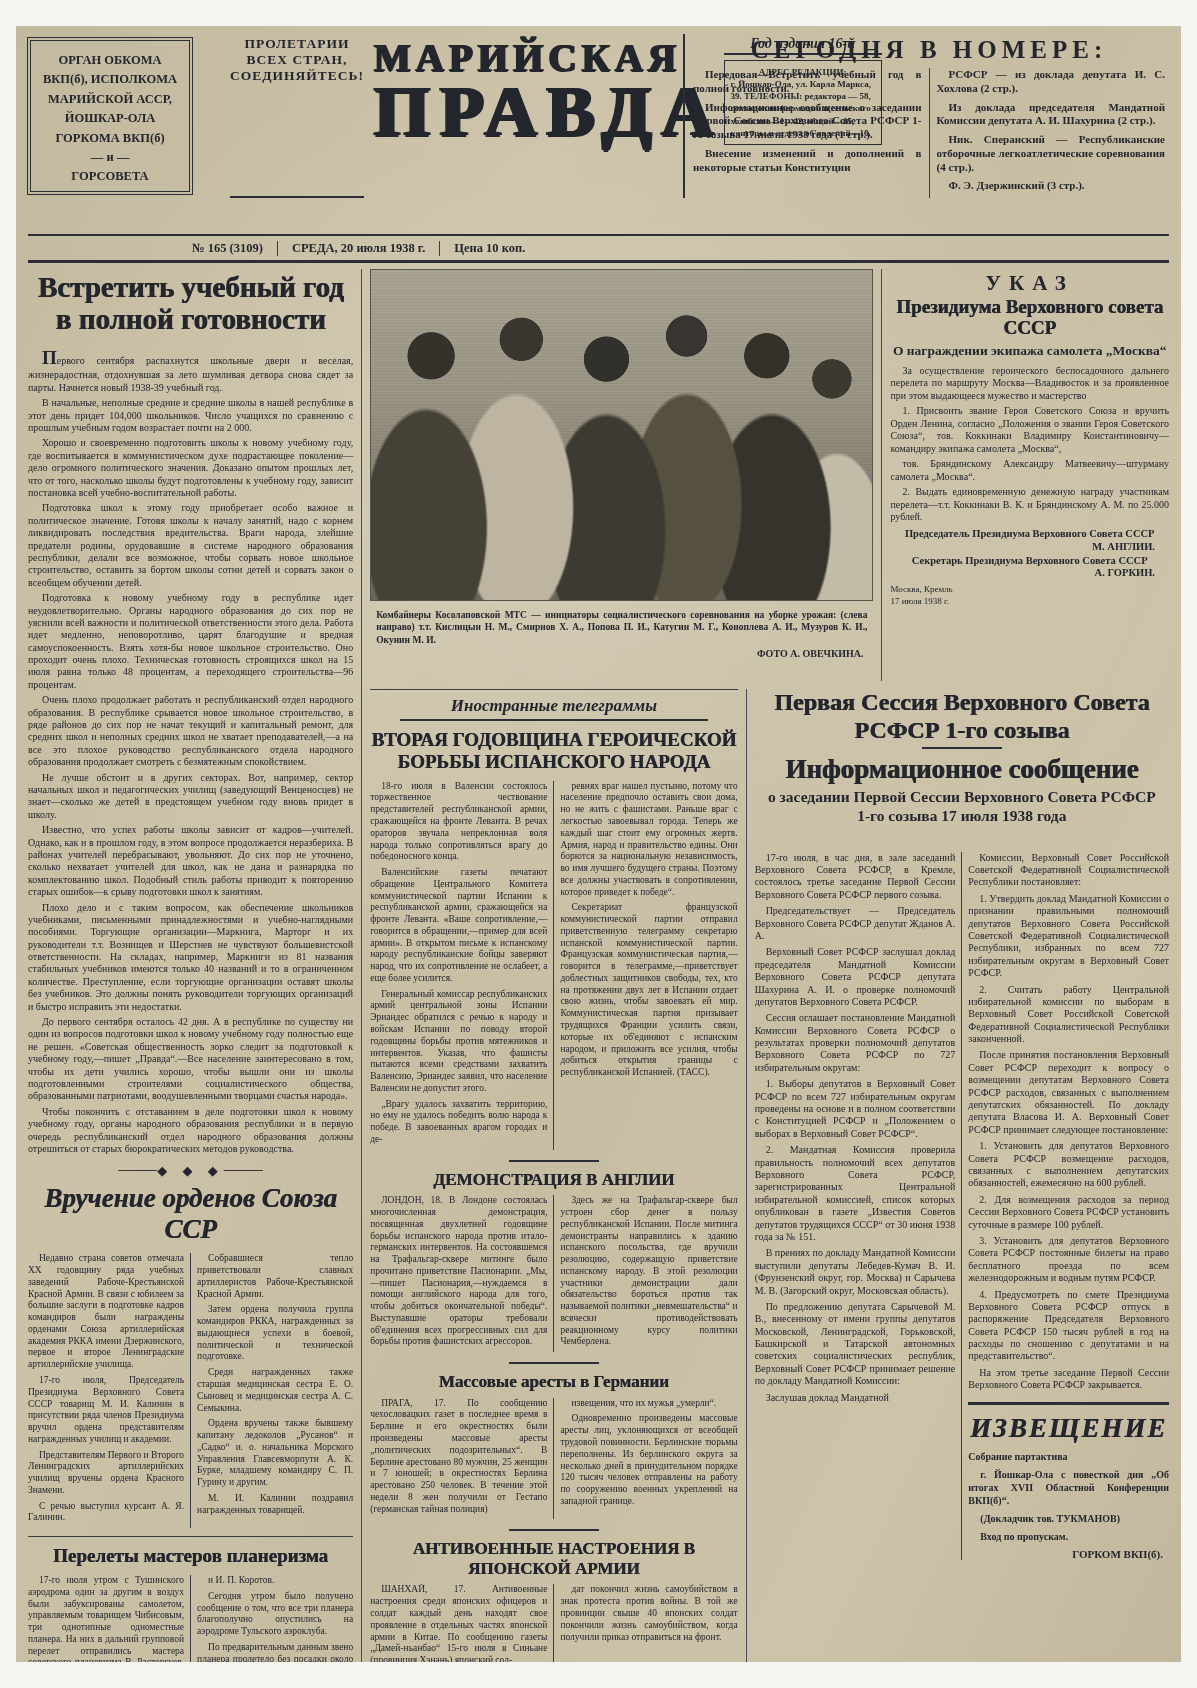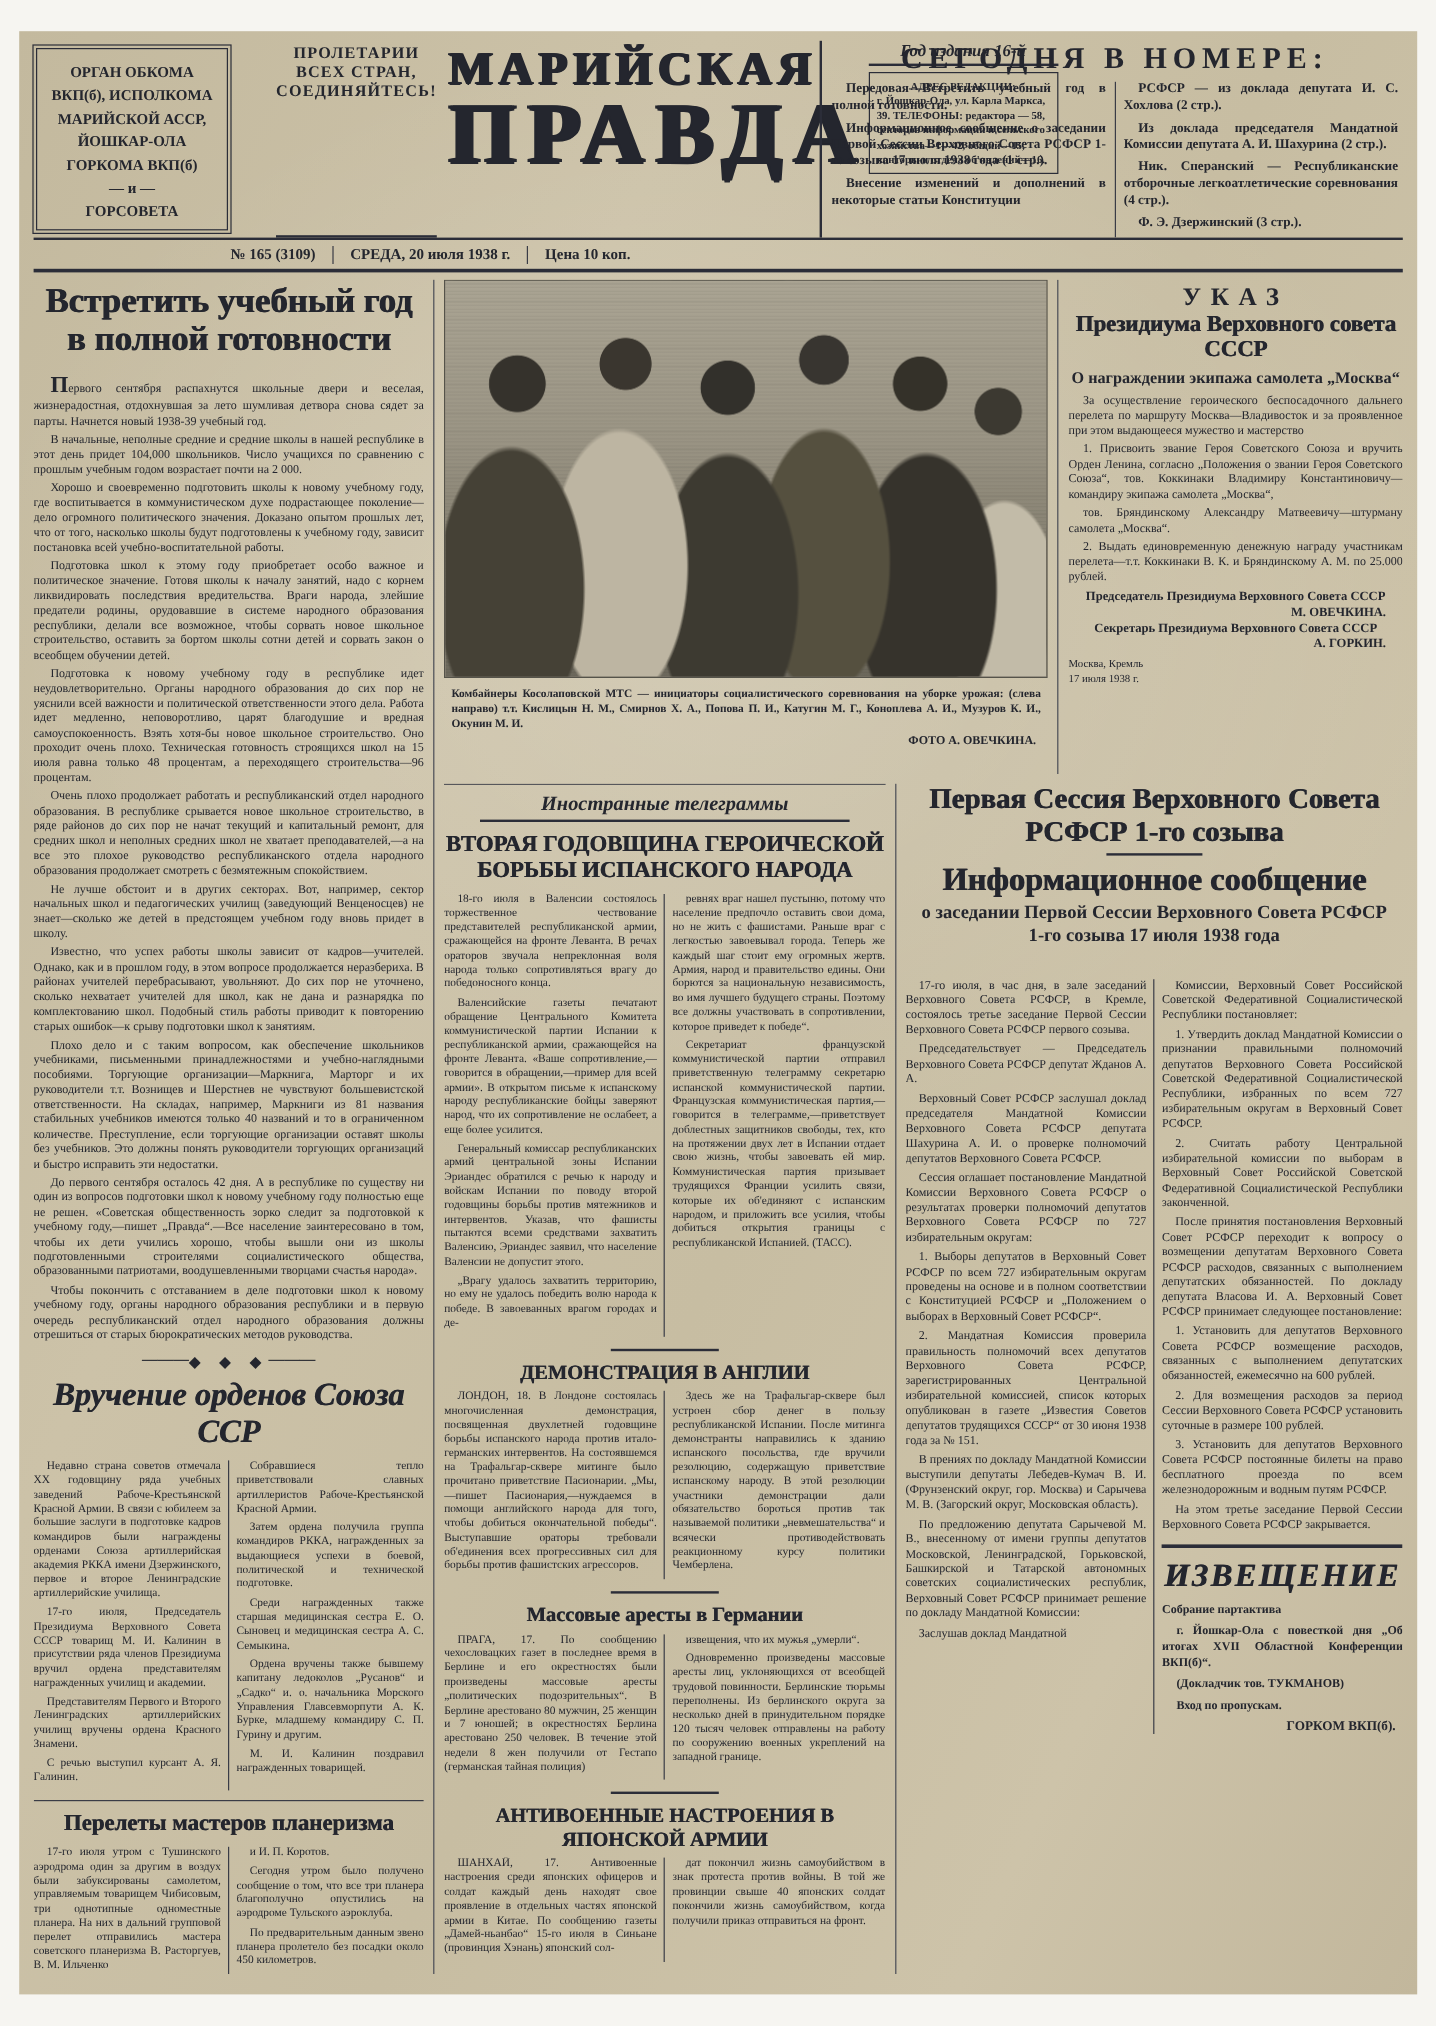--- a/index.html
+++ b/index.html
@@ -33,21 +33,21 @@
   .addr-box{border:1px solid #2b2d38;padding:5px 6px;font-size:9px;line-height:1.35;font-weight:bold;}
   .addr-label{display:block;text-align:center;}
   .today{flex:1;border-left:2px solid #2b2d38;padding:0 4px 0 8px;display:flex;flex-direction:column;}
   .today-title{font-weight:bold;font-size:25px;letter-spacing:5px;text-align:center;margin:2px 0 4px;}
   .today-cols{display:flex;flex:1;overflow:hidden;}
   .today-col{flex:1;}
   .today-col+.today-col{border-left:1px solid #3a3c46;padding-left:7px;}
   .today-col:first-child{padding-right:7px;}
   .today-col p{margin:0 0 5px;font-size:11px;font-weight:bold;line-height:1.25;text-align:justify;text-indent:12px;}
   
-  .dateline-row{display:flex;border-top:2px solid #2b2d38;border-bottom:3px solid #2b2d38;height:24px;align-items:center;}
+  .dateline-row{display:flex;border-top:2px solid #2b2d38;border-bottom:3px solid #2b2d38;height:24px;align-items:center;margin-top:36px;}
   .dateline{margin-left:150px;width:470px;display:flex;font-weight:bold;font-size:12.5px;}
   .dl-item{padding:0 14px;}
   .dl-item+.dl-item{border-left:1px solid #3a3c46;}
   
   .bodygrid{display:flex;margin-top:6px;height:1412px;overflow:hidden;}
   .col-left{width:28.5%;padding-right:8px;border-right:1px solid #4a4c55;overflow:hidden;}
   .col-rest{flex:1;padding-left:8px;display:flex;flex-direction:column;overflow:hidden;}
   .top-band{display:flex;height:412px;}
   .photo-wrap{width:63%;padding-right:8px;border-right:1px solid #4a4c55;}
   .photo{
@@ -240,21 +240,21 @@
           <div class="ukaz-kicker">УКАЗ</div>
           <div class="ukaz-title">Президиума Верховного совета СССР</div>
           <div class="ukaz-sub">О награждении экипажа самолета „Москва“</div>
           <div>
               <p>За осуществление героического беспосадочного дальнего перелета по маршруту Москва—Владивосток и за проявленное при этом выдающееся мужество и мастерство</p>
               <p>1. Присвоить звание Героя Советского Союза и вручить Орден Ленина, согласно „Положения о звании Героя Советского Союза“, тов. Коккинаки Владимиру Константиновичу—командиру экипажа самолета „Москва“,</p>
               <p>тов. Бряндинскому Александру Матвеевичу—штурману самолета „Москва“.</p>
               <p>2. Выдать единовременную денежную награду участникам перелета—т.т. Коккинаки В. К. и Бряндинскому А. М. по 25.000 рублей.</p>
             </div>
           <div class="sigline">Председатель Президиума Верховного Совета СССР</div>
-          <div class="signame">М. ОВЕЧКИНА.</div>
+          <div class="signame">М. АНГЛИИ.</div>
           <div class="sigline">Секретарь Президиума Верховного Совета СССР</div>
           <div class="signame">А. ГОРКИН.</div>
           <div class="placedate">
             <span>Москва, Кремль</span><br>
             <span>17 июля 1938 г.</span>
           </div>
         </article>
       </div>
 
       <div class="bottom-band">
@@ -335,20 +335,21 @@
               </div>
             <div class="subcol">
               <div>
                   <p>Комиссии, Верховный Совет Российской Советской Федеративной Социалистической Республики постановляет:</p>
                   <p>1. Утвердить доклад Мандатной Комиссии о признании правильными полномочий депутатов Верховного Совета Российской Советской Федеративной Социалистической Республики, избранных по всем 727 избирательным округам в Верховный Совет РСФСР.</p>
                   <p>2. Считать работу Центральной избирательной комиссии по выборам в Верховный Совет Российской Советской Федеративной Социалистической Республики законченной.</p>
                   <p>После принятия постановления Верховный Совет РСФСР переходит к вопросу о возмещении депутатам Верховного Совета РСФСР расходов, связанных с выполнением депутатских обязанностей. По докладу депутата Власова И. А. Верховный Совет РСФСР принимает следующее постановление:</p>
                   <p>1. Установить для депутатов Верховного Совета РСФСР возмещение расходов, связанных с выполнением депутатских обязанностей, ежемесячно на 600 рублей.</p>
                   <p>2. Для возмещения расходов за период Сессии Верховного Совета РСФСР установить суточные в размере 100 рублей.</p>
                   <p>3. Установить для депутатов Верховного Совета РСФСР постоянные билеты на право бесплатного проезда по всем железнодорожным и водным путям РСФСР.</p>
+                  <p>4. Предусмотреть по смете Президиума Верховного Совета РСФСР отпуск в распоряжение Председателя Верховного Совета РСФСР 150 тысяч рублей в год на расходы по сношению с депутатами и на представительство“.</p>
                   <p>На этом третье заседание Первой Сессии Верховного Совета РСФСР закрывается.</p>
                 </div>
               <div class="notice">
                 <div class="notice-title">ИЗВЕЩЕНИЕ</div>
                 <p class="notice-sub">Собрание партактива</p>
                 <p>г. Йошкар-Ола с повесткой дня „Об итогах XVII Областной Конференции ВКП(б)“.</p>
                 <p>(Докладчик тов. ТУКМАНОВ)</p>
                 <p>Вход по пропускам.</p>
                 <div class="notice-sig">ГОРКОМ ВКП(б).</div>
               </div>

